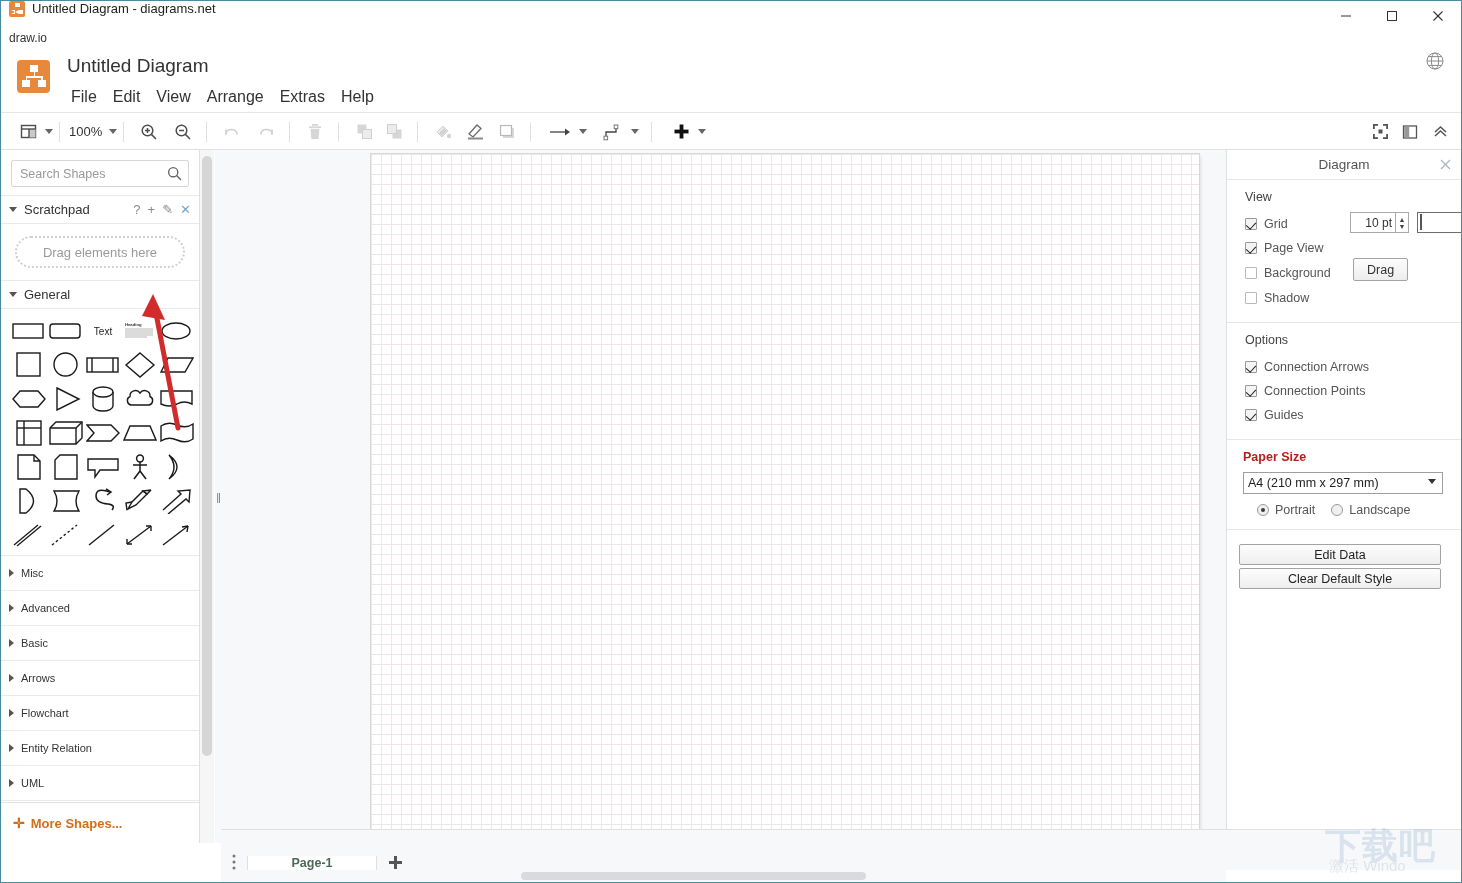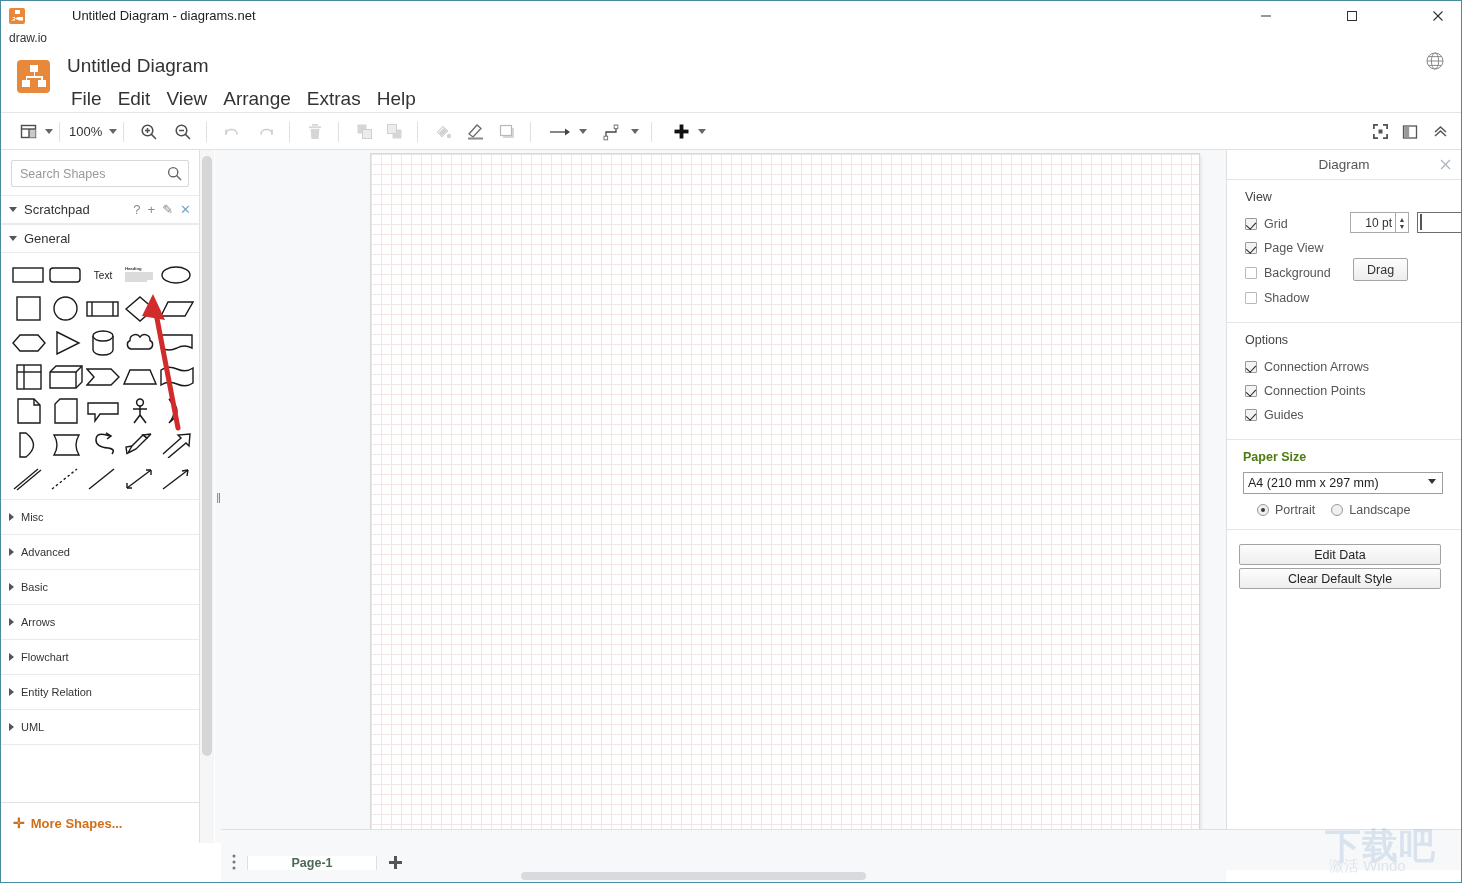--- a/index.html
+++ b/index.html
@@ -15,21 +15,21 @@
     width: 1462px; height: 883px;
     border: 1px solid #4a8ba0;
     background: #ffffff;
     overflow: hidden;
   }
 
   
   .titlebar {
     position: absolute; left: 0; top: 0; width: 1460px; height: 29px;
     background: #ffffff;
-    display: flex; align-items: center; gap: 40px;
+    display: flex; 
   }
   .tb-icon {
     width: 16px; height: 16px; margin-left: 8px; margin-right: 7px;
     background: #e8883a; border-radius: 2px; position: relative; flex: none;
   }
   .tb-icon::before {
     content: ""; position: absolute; left: 5.5px; top: 2px;
     width: 5px; height: 4px; background: #fff;
   }
   .tb-icon::after {
@@ -69,21 +69,21 @@
   .logo .e-r    { left: 24px;   top: 16px; width: 1.6px; height: 4px; }
 
   .doc-title {
     position: absolute; left: 66px; top: 54px;
     font-size: 19px; color: #333; font-weight: normal;
   }
   .menubar {
     position: absolute; left: 66px; top: 85px; display: flex; gap: 0;
   }
   .menu-item {
-    font-size: 19px; color: #333; padding: 2px 8px; cursor: default;
+    font-size: 16px; color: #333; padding: 2px 8px; cursor: default;
   }
   .menu-item:first-child { padding-left: 4px; }
   .globe-btn {
     position: absolute; right: 14px; top: 50px;
     width: 22px; height: 22px; color: #888;
   }
 
   
   .toolbar {
     position: absolute; left: 0; top: 113px; width: 1460px; height: 36px;
@@ -535,20 +535,23 @@
       <span class="tri-down"></span>
       <span>Scratchpad</span>
       <span class="sect-actions">
         <span>?</span>
         <span>+</span>
         <span>✎</span>
         <span style="color:#7aa7c7">✕</span>
       </span>
     </div>
 
+    <div class="scratch-area">
+      <div class="drag-zone">Drag elements here</div>
+    </div>
 
     <div class="sect-hdr">
       <span class="tri-down"></span>
       <span>General</span>
     </div>
 
     <div class="shape-grid">
 
       <div class="shape-cell">
           <svg width="34" height="20">
@@ -863,21 +866,21 @@
         <span class="cb on"></span>
         <span>Connection Points</span>
       </div>
       <div class="cb-row">
         <span class="cb on"></span>
         <span>Guides</span>
       </div>
     </div>
 
     <div class="rp-sect" style="padding-left:16px">
-      <div class="rp-h" style="font-weight:bold;color:#4d7c0f">Paper Size</div>
+      <div class="rp-h" style="font-weight:bold;color:#b91c1c">Paper Size</div>
       <div class="paper-select">
         <span>A4 (210 mm x 297 mm)</span>
         <span class="sel-caret"></span>
       </div>
       <div class="radio-row">
         <span class="radio">
           <span class="rb on"></span>
           <span>Portrait</span>
         </span>
         <span class="radio">

